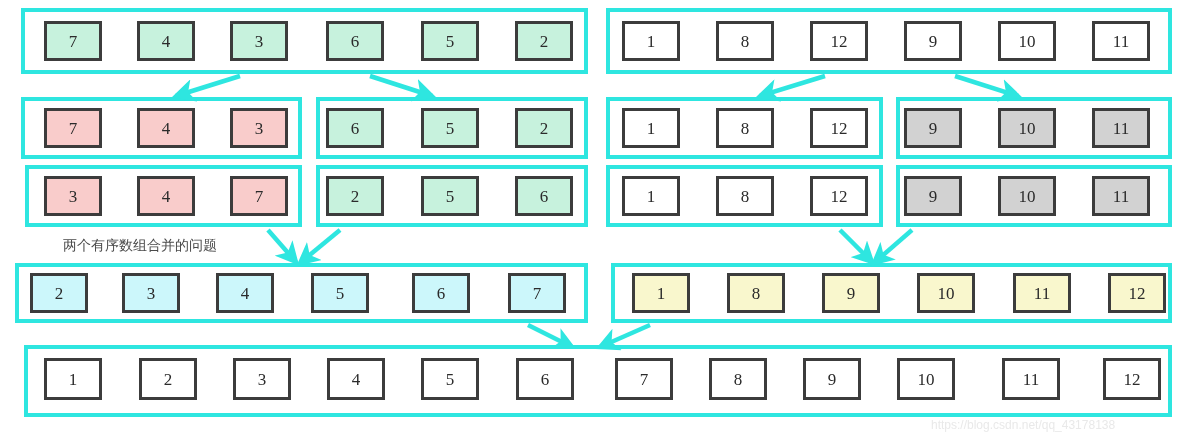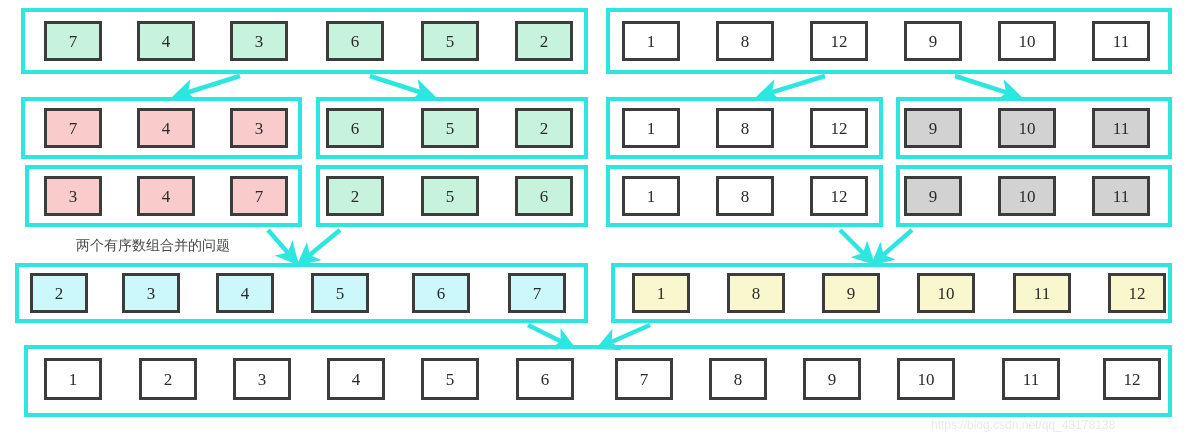--- a/index.html
+++ b/index.html
@@ -188,17 +188,17 @@
       <path d="M 840 230 L 872 262"></path>
 
       <path d="M 912 230 L 874 263"></path>
 
       <path d="M 528 325 L 572 347"></path>
 
       <path d="M 650 325 L 600 347"></path>
     </g>
   </svg>
 
-  <div class="caption" style="left:76px; top:237px;">两个有序数组合并的问题</div>
+  <div class="caption" style="left:63px; top:237px;">两个有序数组合并的问题</div>
 
   <div class="watermark" style="left:931px; top:418px;">https://blog.csdn.net/qq_43178138</div>
 
 </div>
 
 </body></html>

